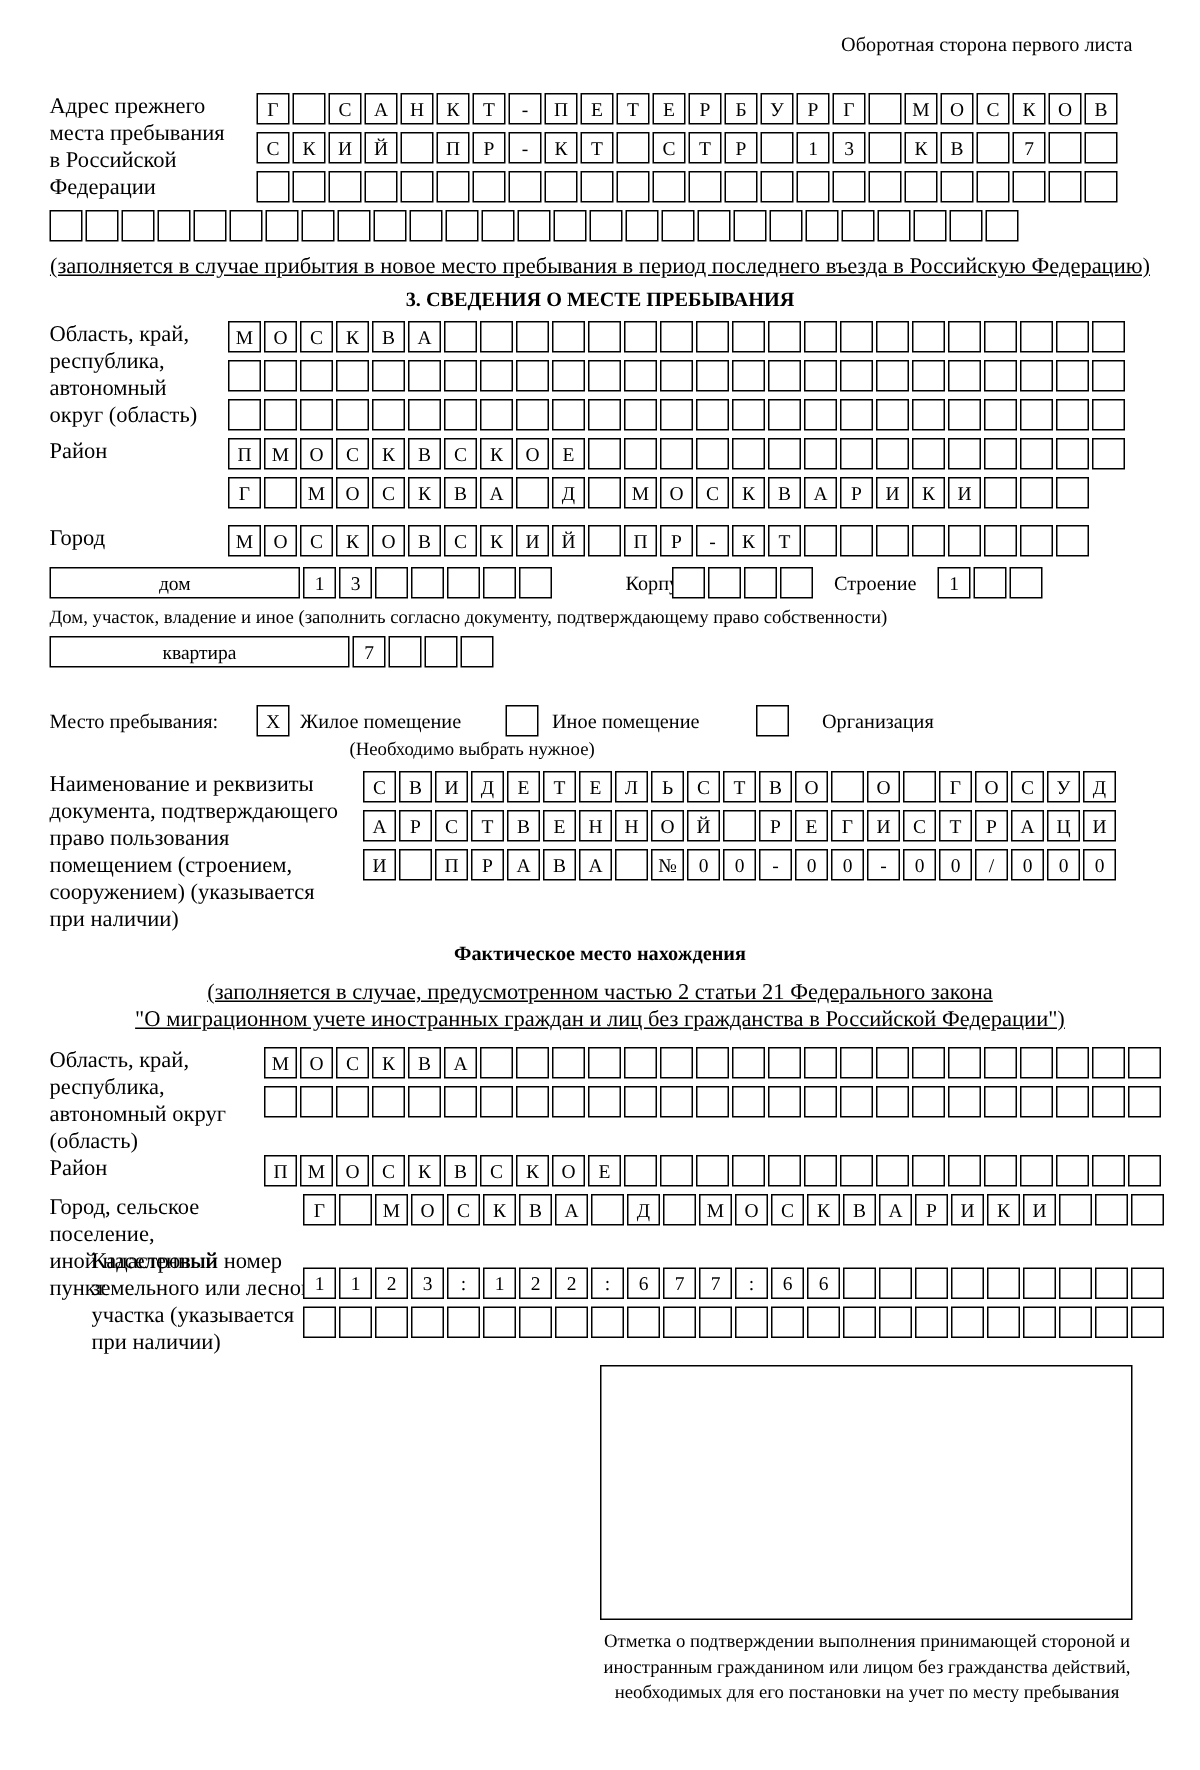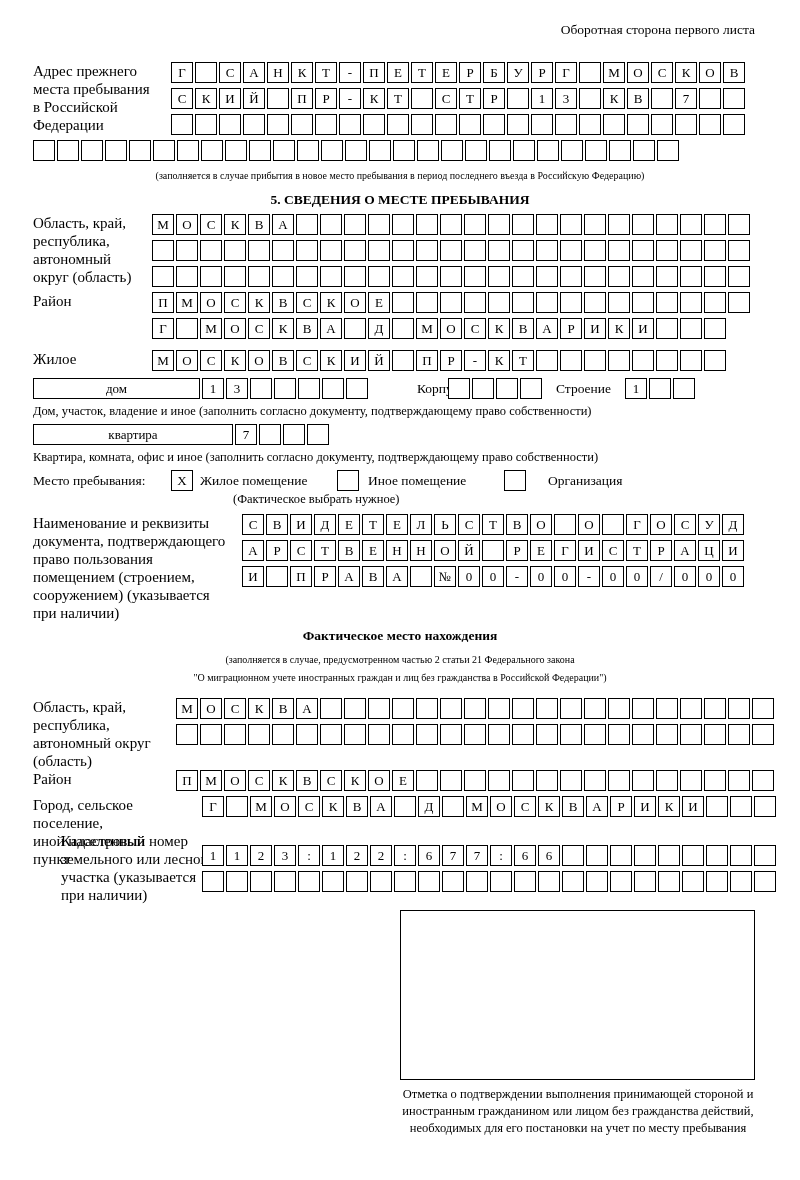--- a/index.html
+++ b/index.html
@@ -32,21 +32,22 @@
     position: absolute;
     font-size: 15px;
     line-height: 18px;
     white-space: pre-line;
   }
   .lbl.small { font-size: 12.5px; }
   .center-note {
     position: absolute;
     width: 100%;
     text-align: center;
-    font-size: 10px;
+    font-size: 15px;
+    text-decoration: underline;
   }
   .section-title {
     position: absolute;
     width: 100%;
     text-align: center;
     font-weight: bold;
     font-size: 13.5px;
   }
   .bold-center {
     position: absolute;
@@ -215,21 +216,21 @@
       <div class="cell"></div>
       <div class="cell"></div>
       <div class="cell"></div>
       <div class="cell"></div>
       <div class="cell"></div>
       <div class="cell"></div>
     </div>
 
   <div class="center-note" style="top:170px;">(заполняется в случае прибытия в новое место пребывания в период последнего въезда в Российскую Федерацию)</div>
 
-  <div class="section-title" style="top:192px;">5. СВЕДЕНИЯ О МЕСТЕ ПРЕБЫВАНИЯ</div>
+  <div class="section-title" style="top:192px;">3. СВЕДЕНИЯ О МЕСТЕ ПРЕБЫВАНИЯ</div>
 
   <div class="lbl" style="left:33px; top:214px; width:140px;">Область, край,
 республика,
 автономный
 округ (область)</div>
   <div class="row" id="reg-row-0" style="left:152px; top:214px;">
       <div class="cell">М</div>
       <div class="cell">О</div>
       <div class="cell">С</div>
       <div class="cell">К</div>
@@ -359,21 +360,21 @@
       <div class="cell">А</div>
       <div class="cell">Р</div>
       <div class="cell">И</div>
       <div class="cell">К</div>
       <div class="cell">И</div>
       <div class="cell"></div>
       <div class="cell"></div>
       <div class="cell"></div>
     </div>
 
-  <div class="lbl" style="left:33px; top:350px;">Жилое</div>
+  <div class="lbl" style="left:33px; top:350px;">Город</div>
   <div class="row" id="street-row" style="left:152px; top:350px;">
       <div class="cell">М</div>
       <div class="cell">О</div>
       <div class="cell">С</div>
       <div class="cell">К</div>
       <div class="cell">О</div>
       <div class="cell">В</div>
       <div class="cell">С</div>
       <div class="cell">К</div>
       <div class="cell">И</div>
@@ -420,30 +421,29 @@
 
   <div class="lbl small" style="left:33px; top:402px;">Дом, участок, владение и иное (заполнить согласно документу, подтверждающему право собственности)</div>
 
   <div class="wide-box" style="left:33px; top:424px; width:200px;">квартира</div>
   <div class="row" id="flat-row" style="left:235px; top:424px;">
       <div class="cell">7</div>
       <div class="cell"></div>
       <div class="cell"></div>
       <div class="cell"></div>
     </div>
-  <div class="lbl small" style="left:33px; top:448px;">Квартира, комната, офис и иное (заполнить согласно документу, подтверждающему право собственности)</div>
 
   <div class="inline-lbl" style="left:33px; top:470px;">Место пребывания:</div>
   <div class="wide-box" style="left:171px; top:470px; width:22px;">Х</div>
   <div class="inline-lbl" style="left:200px; top:470px;">Жилое помещение</div>
   <div class="wide-box" style="left:337px; top:470px; width:22px;"></div>
   <div class="inline-lbl" style="left:368px; top:470px;">Иное помещение</div>
   <div class="wide-box" style="left:504px; top:470px; width:22px;"></div>
   <div class="inline-lbl" style="left:548px; top:470px;">Организация</div>
-  <div class="lbl small" style="left:233px; top:490px;">(Фактическое выбрать нужное)</div>
+  <div class="lbl small" style="left:233px; top:490px;">(Необходимо выбрать нужное)</div>
 
   <div class="lbl" style="left:33px; top:514px; width:210px;">Наименование и реквизиты
 документа, подтверждающего
 право пользования
 помещением (строением,
 сооружением) (указывается
 при наличии)</div>
   <div class="row" id="doc-row-0" style="left:242px; top:514px;">
       <div class="cell">С</div>
       <div class="cell">В</div>

